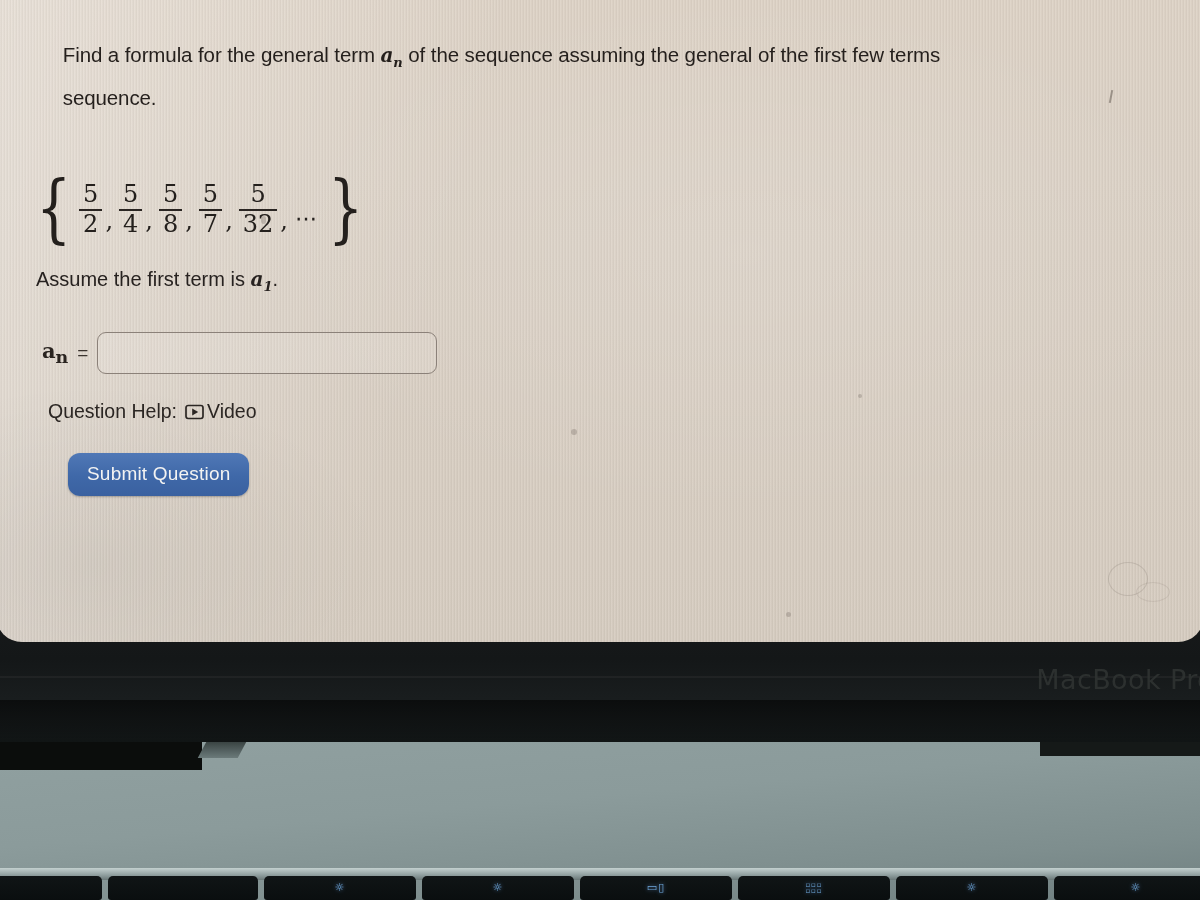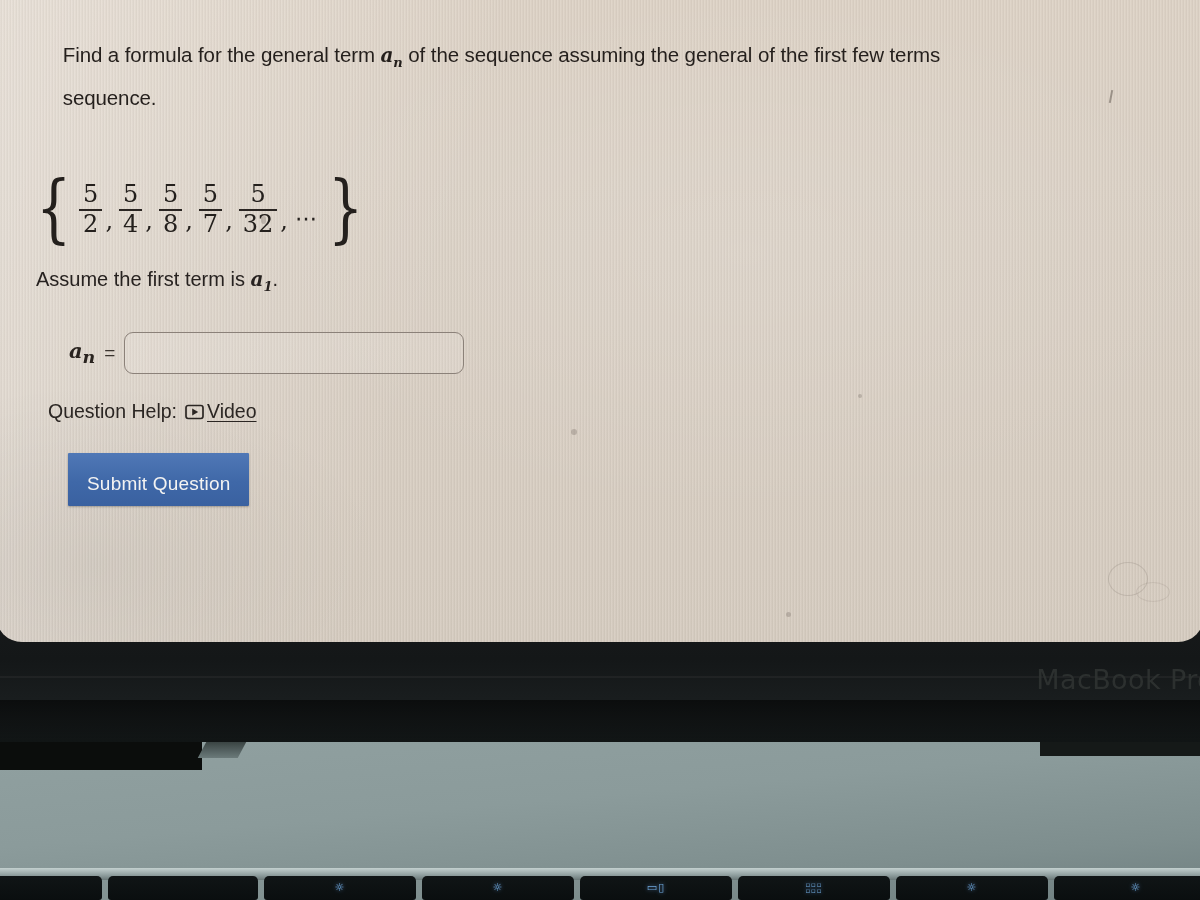--- a/index.html
+++ b/index.html
@@ -239,25 +239,23 @@
 
   
   .answer-row {
     margin: 38px 0 0 24px;
     display: flex;
     align-items: center;
     gap: 9px;
   }
   .answer-label {
     font-family: "DejaVu Serif", serif;
-    font-style: italic;
     font-weight: 600;
     font-size: 21px;
     color: #2a2420;
-    margin-left: 27px;
   }
   .eq { font-size: 19px; color: #3a332e; }
   .answer-input {
     width: 340px;
     height: 42px;
     border: 1.6px solid #8b8179;
     border-radius: 9px;
     background: rgba(255,255,255,0.10);
     font-size: 17px;
     padding: 0 10px;
@@ -278,38 +276,37 @@
   .help-link {
     display: inline-flex;
     align-items: center;
     gap: 3px;
     color: #2b2623;
     text-decoration: none;
     margin-right: 20px;
     cursor: pointer;
   }
   .help-link .ltext {
-    text-decoration: underline;
     text-underline-offset: 2.5px;
   }
   .ico {
     display: inline-block;
     vertical-align: middle;
     line-height: 0;
   }
 
   
   .submit-btn {
     margin: 30px 0 0 50px;
     display: inline-block;
-    padding: 20px 19px 11px 19px;
+    padding: 10px 19px 11px 19px;
     background: linear-gradient(180deg, #5078b6 0%, #3f68a8 55%, #3a61a0 100%);
     color: #f3f3f2;
     border: none;
-    border-radius: 1px;
+    border-radius: 12px;
     font-size: 19px;
     font-family: "Liberation Sans", sans-serif;
     cursor: pointer;
     box-shadow: 0 1px 2px rgba(0,0,0,0.25);
     letter-spacing: 0.2px;
   }
 
   
   .smudge {
     position: absolute;

